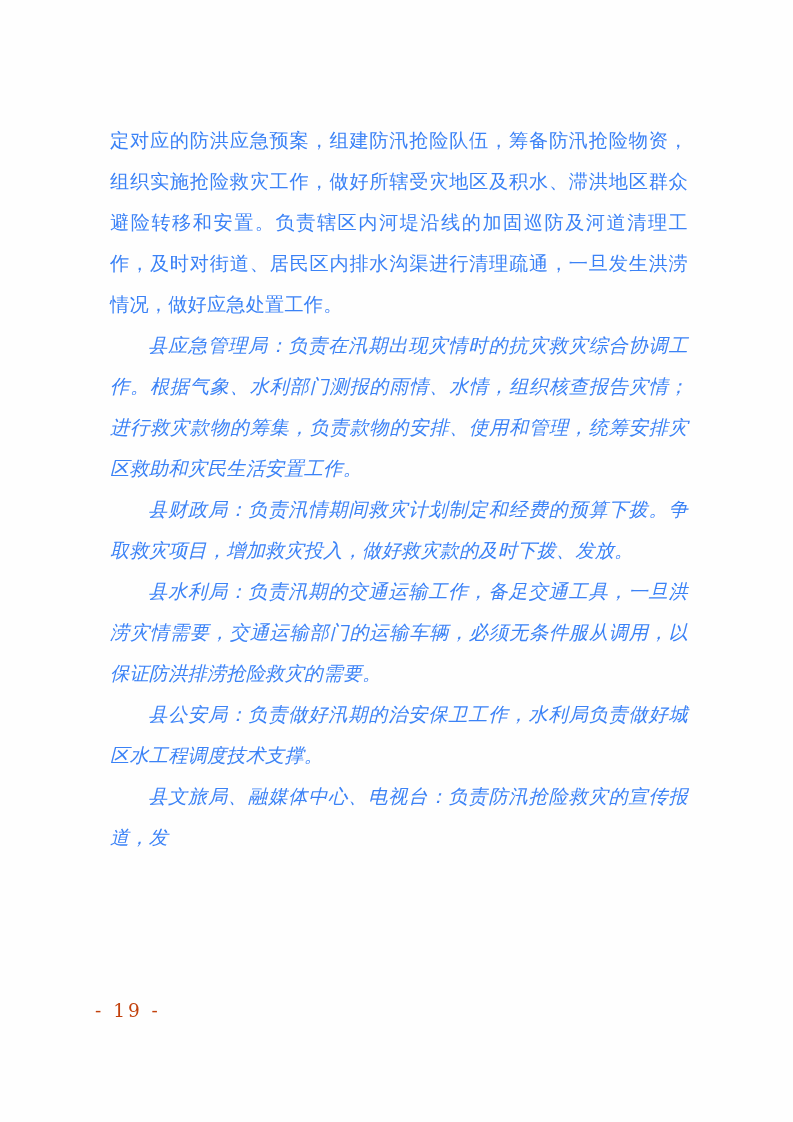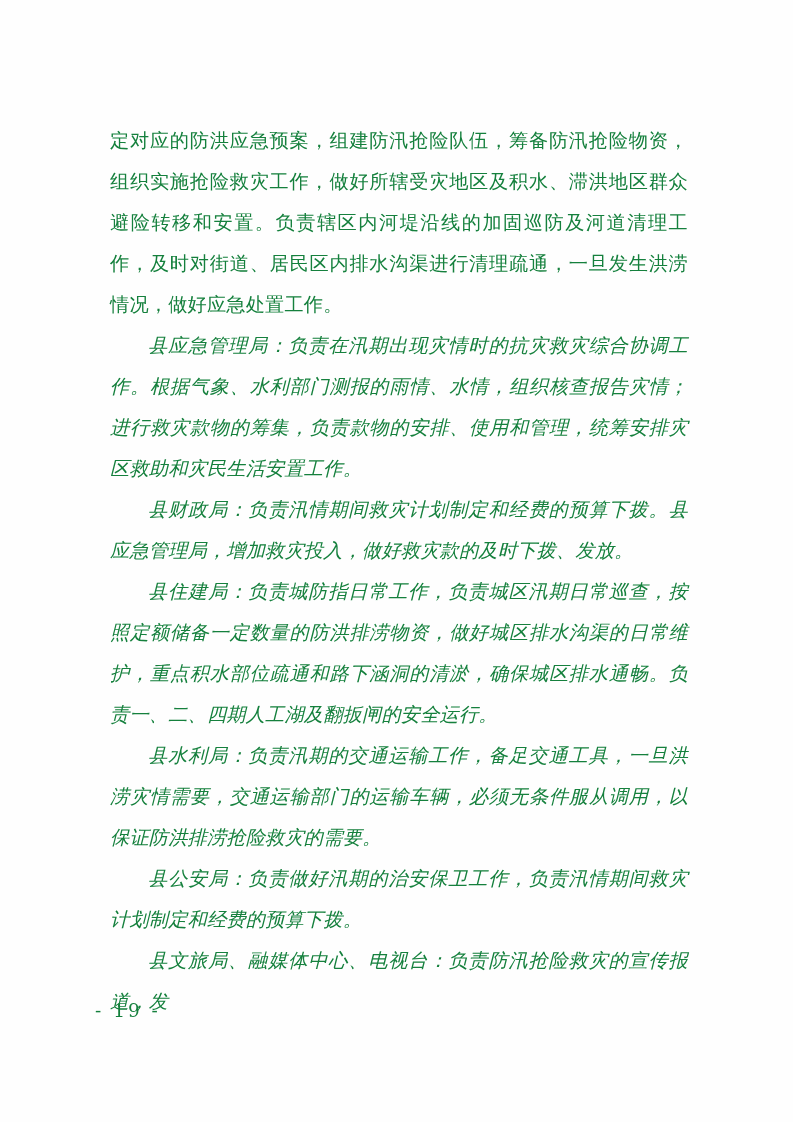--- a/index.html
+++ b/index.html
@@ -30,44 +30,43 @@
     width: 578px;
   }
   .para {
     font-size: 19.2px;
     line-height: 41px;
     letter-spacing: 0.2px;
     text-align: justify;
     text-justify: inter-ideograph;
     margin: 0 0 0 0;
     text-indent: 0;
-    color: #15803d;
+    color: #3b82f6;
   }
   .para.indent {
     text-indent: 38px;
     font-style: italic;
   }
   .pg-wrap {
     position: absolute;
     left: 95px;
     top: 1000px;
     width: 140px;
     text-align: left;
     font-size: 18.5px;
     letter-spacing: 3px;
-    color: #15803d;
+    color: #c2410c;
   }
 </style>
 </head>
 <body>
 
 <div class="page">
   <div class="content">
     <p class="para">定对应的防洪应急预案，组建防汛抢险队伍，筹备防汛抢险物资，组织实施抢险救灾工作，做好所辖受灾地区及积水、滞洪地区群众避险转移和安置。负责辖区内河堤沿线的加固巡防及河道清理工作，及时对街道、居民区内排水沟渠进行清理疏通，一旦发生洪涝情况，做好应急处置工作。</p>
     <p class="para indent">县应急管理局：负责在汛期出现灾情时的抗灾救灾综合协调工作。根据气象、水利部门测报的雨情、水情，组织核查报告灾情；进行救灾款物的筹集，负责款物的安排、使用和管理，统筹安排灾区救助和灾民生活安置工作。</p>
-    <p class="para indent">县财政局：负责汛情期间救灾计划制定和经费的预算下拨。县应急管理局，增加救灾投入，做好救灾款的及时下拨、发放。</p>
-    <p class="para indent">县住建局：负责城防指日常工作，负责城区汛期日常巡查，按照定额储备一定数量的防洪排涝物资，做好城区排水沟渠的日常维护，重点积水部位疏通和路下涵洞的清淤，确保城区排水通畅。负责一、二、四期人工湖及翻扳闸的安全运行。</p>
+    <p class="para indent">县财政局：负责汛情期间救灾计划制定和经费的预算下拨。争取救灾项目，增加救灾投入，做好救灾款的及时下拨、发放。</p>
     <p class="para indent">县水利局：负责汛期的交通运输工作，备足交通工具，一旦洪涝灾情需要，交通运输部门的运输车辆，必须无条件服从调用，以保证防洪排涝抢险救灾的需要。</p>
-    <p class="para indent">县公安局：负责做好汛期的治安保卫工作，负责汛情期间救灾计划制定和经费的预算下拨。</p>
+    <p class="para indent">县公安局：负责做好汛期的治安保卫工作，水利局负责做好城区水工程调度技术支撑。</p>
     <p class="para indent">县文旅局、融媒体中心、电视台：负责防汛抢险救灾的宣传报道，发</p>
   </div>
   <div class="pg-wrap">- 19 -</div>
 </div>
 
 </body></html>

